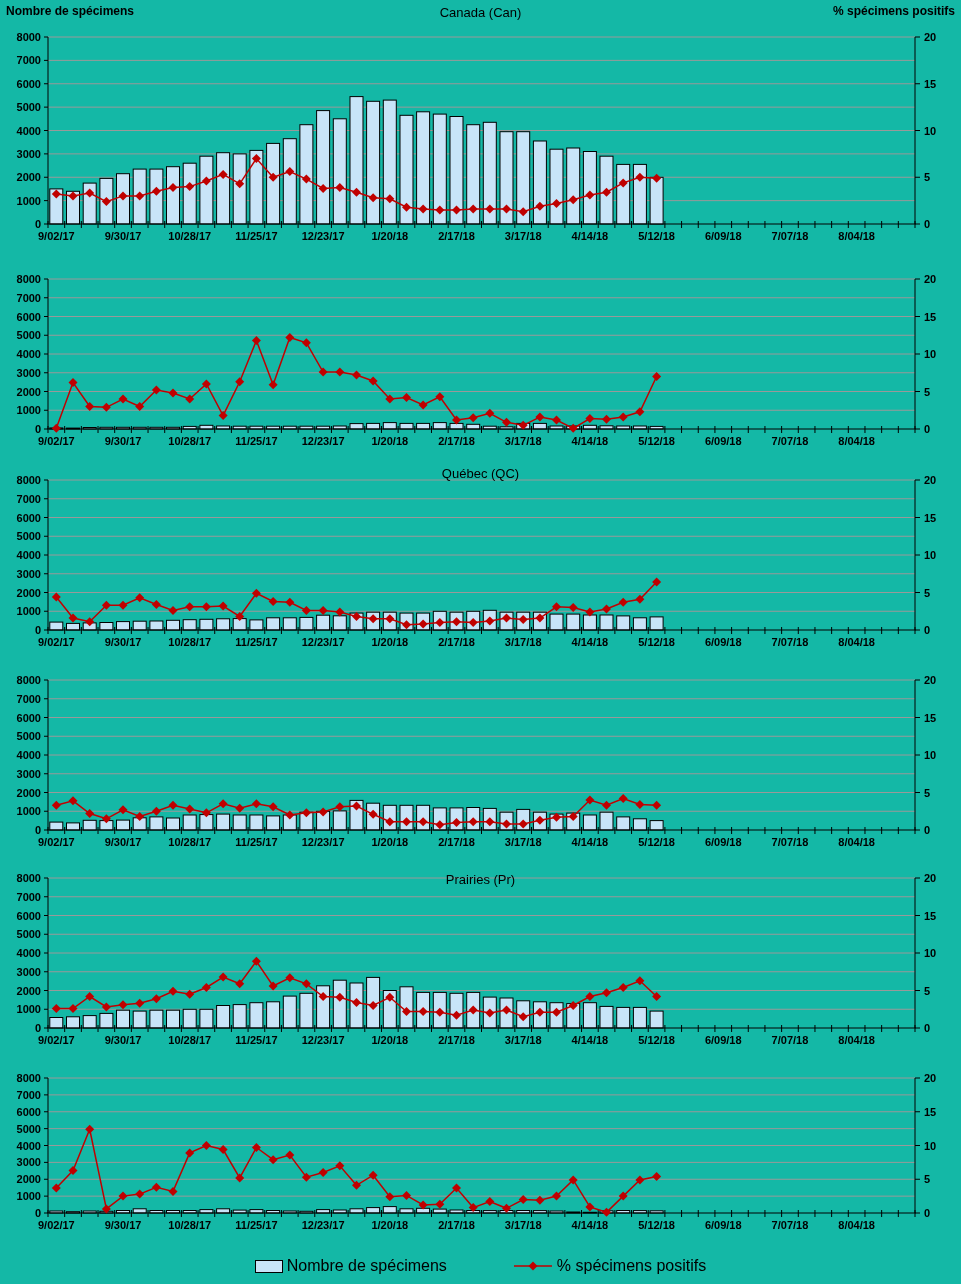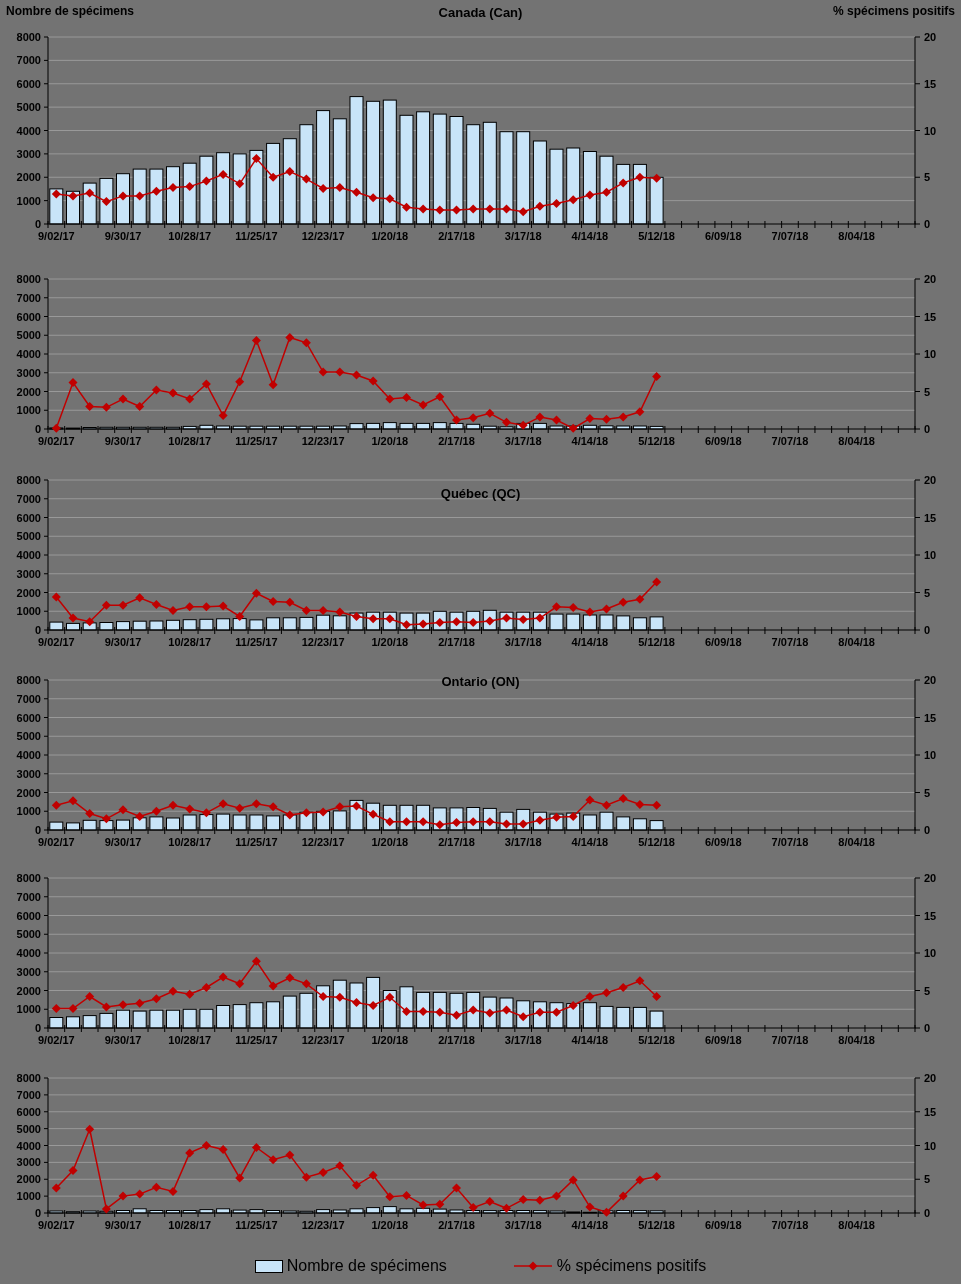--- a/index.html
+++ b/index.html
@@ -1,20 +1,20 @@
 <!DOCTYPE html>
 <html><head>
 <meta charset="utf-8">
 <style>
   html,body{margin:0;padding:0;background:#fff;}
-  .page{position:relative;width:961px;height:1284px;background:#737373;
+  .page{position:relative;width:961px;height:1284px;background:#14b8a6;
         font-family:"Liberation Sans",sans-serif;color:#000;overflow:hidden;}
   .chart-block{position:relative;width:961px;}
   .chart-title{position:absolute;left:0;width:100%;text-align:center;
-               font-weight:bold;font-size:13px;line-height:15px;z-index:2;}
+               font-weight:normal;font-size:13px;line-height:15px;z-index:2;}
   .corner-label{position:absolute;font-weight:bold;font-size:12px;z-index:2;}
   .corner-label.left{top:4px;left:6px;}
   .corner-label.right{top:4px;right:6px;}
   svg.plot{position:absolute;left:0;top:0;font-family:"Liberation Sans",sans-serif;}
   .legend{position:relative;width:961px;height:36px;display:flex;align-items:center;
           justify-content:center;gap:10px;font-size:16px;}
   .legend-group{display:flex;align-items:center;gap:4px;}
   .legend-gap{width:46px;}
   .legend-swatch-bar{display:inline-block;width:26px;height:11px;
                      background:#C8E4F8;border:1px solid #000;}
@@ -585,21 +585,21 @@
           <path d="M 539.9 155.5 L 544.4 160.0 L 539.9 164.5 L 535.4 160.0 Z" fill="#C00000"></path>
           <path d="M 556.5 144.3 L 561.0 148.8 L 556.5 153.3 L 552.0 148.8 Z" fill="#C00000"></path>
           <path d="M 573.2 145.0 L 577.7 149.5 L 573.2 154.0 L 568.7 149.5 Z" fill="#C00000"></path>
           <path d="M 589.9 149.5 L 594.4 154.0 L 589.9 158.5 L 585.4 154.0 Z" fill="#C00000"></path>
           <path d="M 606.5 146.5 L 611.0 151.0 L 606.5 155.5 L 602.0 151.0 Z" fill="#C00000"></path>
           <path d="M 623.2 139.8 L 627.7 144.3 L 623.2 148.8 L 618.7 144.3 Z" fill="#C00000"></path>
           <path d="M 639.9 136.8 L 644.4 141.3 L 639.9 145.8 L 635.4 141.3 Z" fill="#C00000"></path>
           <path d="M 656.6 119.5 L 661.1 124.0 L 656.6 128.5 L 652.1 124.0 Z" fill="#C00000"></path>
         </g>
       </svg>
-    <div class="chart-title" style="top:28px">Québec (QC)</div>
+    <div class="chart-title" style="top:8px">Québec (QC)</div>
   </div>
 
   <div class="chart-block" style="height:200px">
     <svg class="plot" width="961" height="200">
         <line x1="48" y1="153.25" x2="915" y2="153.25" stroke="#999999" stroke-width="1"></line>
         <line x1="48" y1="134.5" x2="915" y2="134.5" stroke="#999999" stroke-width="1"></line>
         <line x1="48" y1="115.75" x2="915" y2="115.75" stroke="#999999" stroke-width="1"></line>
         <line x1="48" y1="97" x2="915" y2="97" stroke="#999999" stroke-width="1"></line>
         <line x1="48" y1="78.25" x2="915" y2="78.25" stroke="#999999" stroke-width="1"></line>
         <line x1="48" y1="59.5" x2="915" y2="59.5" stroke="#999999" stroke-width="1"></line>
@@ -775,21 +775,20 @@
           <path d="M 539.9 157.8 L 544.4 162.3 L 539.9 166.8 L 535.4 162.3 Z" fill="#C00000"></path>
           <path d="M 556.5 154.8 L 561.0 159.3 L 556.5 163.8 L 552.0 159.3 Z" fill="#C00000"></path>
           <path d="M 573.2 154.0 L 577.7 158.5 L 573.2 163.0 L 568.7 158.5 Z" fill="#C00000"></path>
           <path d="M 589.9 137.5 L 594.4 142.0 L 589.9 146.5 L 585.4 142.0 Z" fill="#C00000"></path>
           <path d="M 606.5 142.8 L 611.0 147.3 L 606.5 151.8 L 602.0 147.3 Z" fill="#C00000"></path>
           <path d="M 623.2 136.0 L 627.7 140.5 L 623.2 145.0 L 618.7 140.5 Z" fill="#C00000"></path>
           <path d="M 639.9 142.0 L 644.4 146.5 L 639.9 151.0 L 635.4 146.5 Z" fill="#C00000"></path>
           <path d="M 656.6 142.8 L 661.1 147.3 L 656.6 151.8 L 652.1 147.3 Z" fill="#C00000"></path>
         </g>
       </svg>
-    <div class="chart-title" style="top:16px">Ontario (ON)</div>
   </div>
 
   <div class="chart-block" style="height:194px">
     <svg class="plot" width="961" height="194">
         <line x1="48" y1="151.25" x2="915" y2="151.25" stroke="#999999" stroke-width="1"></line>
         <line x1="48" y1="132.5" x2="915" y2="132.5" stroke="#999999" stroke-width="1"></line>
         <line x1="48" y1="113.75" x2="915" y2="113.75" stroke="#999999" stroke-width="1"></line>
         <line x1="48" y1="95" x2="915" y2="95" stroke="#999999" stroke-width="1"></line>
         <line x1="48" y1="76.25" x2="915" y2="76.25" stroke="#999999" stroke-width="1"></line>
         <line x1="48" y1="57.5" x2="915" y2="57.5" stroke="#999999" stroke-width="1"></line>
@@ -965,20 +964,21 @@
           <path d="M 539.9 149.8 L 544.4 154.3 L 539.9 158.8 L 535.4 154.3 Z" fill="#C00000"></path>
           <path d="M 556.5 149.8 L 561.0 154.3 L 556.5 158.8 L 552.0 154.3 Z" fill="#C00000"></path>
           <path d="M 573.2 143.0 L 577.7 147.5 L 573.2 152.0 L 568.7 147.5 Z" fill="#C00000"></path>
           <path d="M 589.9 134.0 L 594.4 138.5 L 589.9 143.0 L 585.4 138.5 Z" fill="#C00000"></path>
           <path d="M 606.5 130.3 L 611.0 134.8 L 606.5 139.3 L 602.0 134.8 Z" fill="#C00000"></path>
           <path d="M 623.2 125.0 L 627.7 129.5 L 623.2 134.0 L 618.7 129.5 Z" fill="#C00000"></path>
           <path d="M 639.9 118.3 L 644.4 122.8 L 639.9 127.3 L 635.4 122.8 Z" fill="#C00000"></path>
           <path d="M 656.6 134.0 L 661.1 138.5 L 656.6 143.0 L 652.1 138.5 Z" fill="#C00000"></path>
         </g>
       </svg>
+    <div class="chart-title" style="top:14px">Prairies (Pr)</div>
   </div>
 
   <div class="chart-block" style="height:196px">
     <svg class="plot" width="961" height="196">
         <line x1="48" y1="144.125" x2="915" y2="144.125" stroke="#999999" stroke-width="1"></line>
         <line x1="48" y1="127.25" x2="915" y2="127.25" stroke="#999999" stroke-width="1"></line>
         <line x1="48" y1="110.375" x2="915" y2="110.375" stroke="#999999" stroke-width="1"></line>
         <line x1="48" y1="93.5" x2="915" y2="93.5" stroke="#999999" stroke-width="1"></line>
         <line x1="48" y1="76.625" x2="915" y2="76.625" stroke="#999999" stroke-width="1"></line>
         <line x1="48" y1="59.75" x2="915" y2="59.75" stroke="#999999" stroke-width="1"></line>

